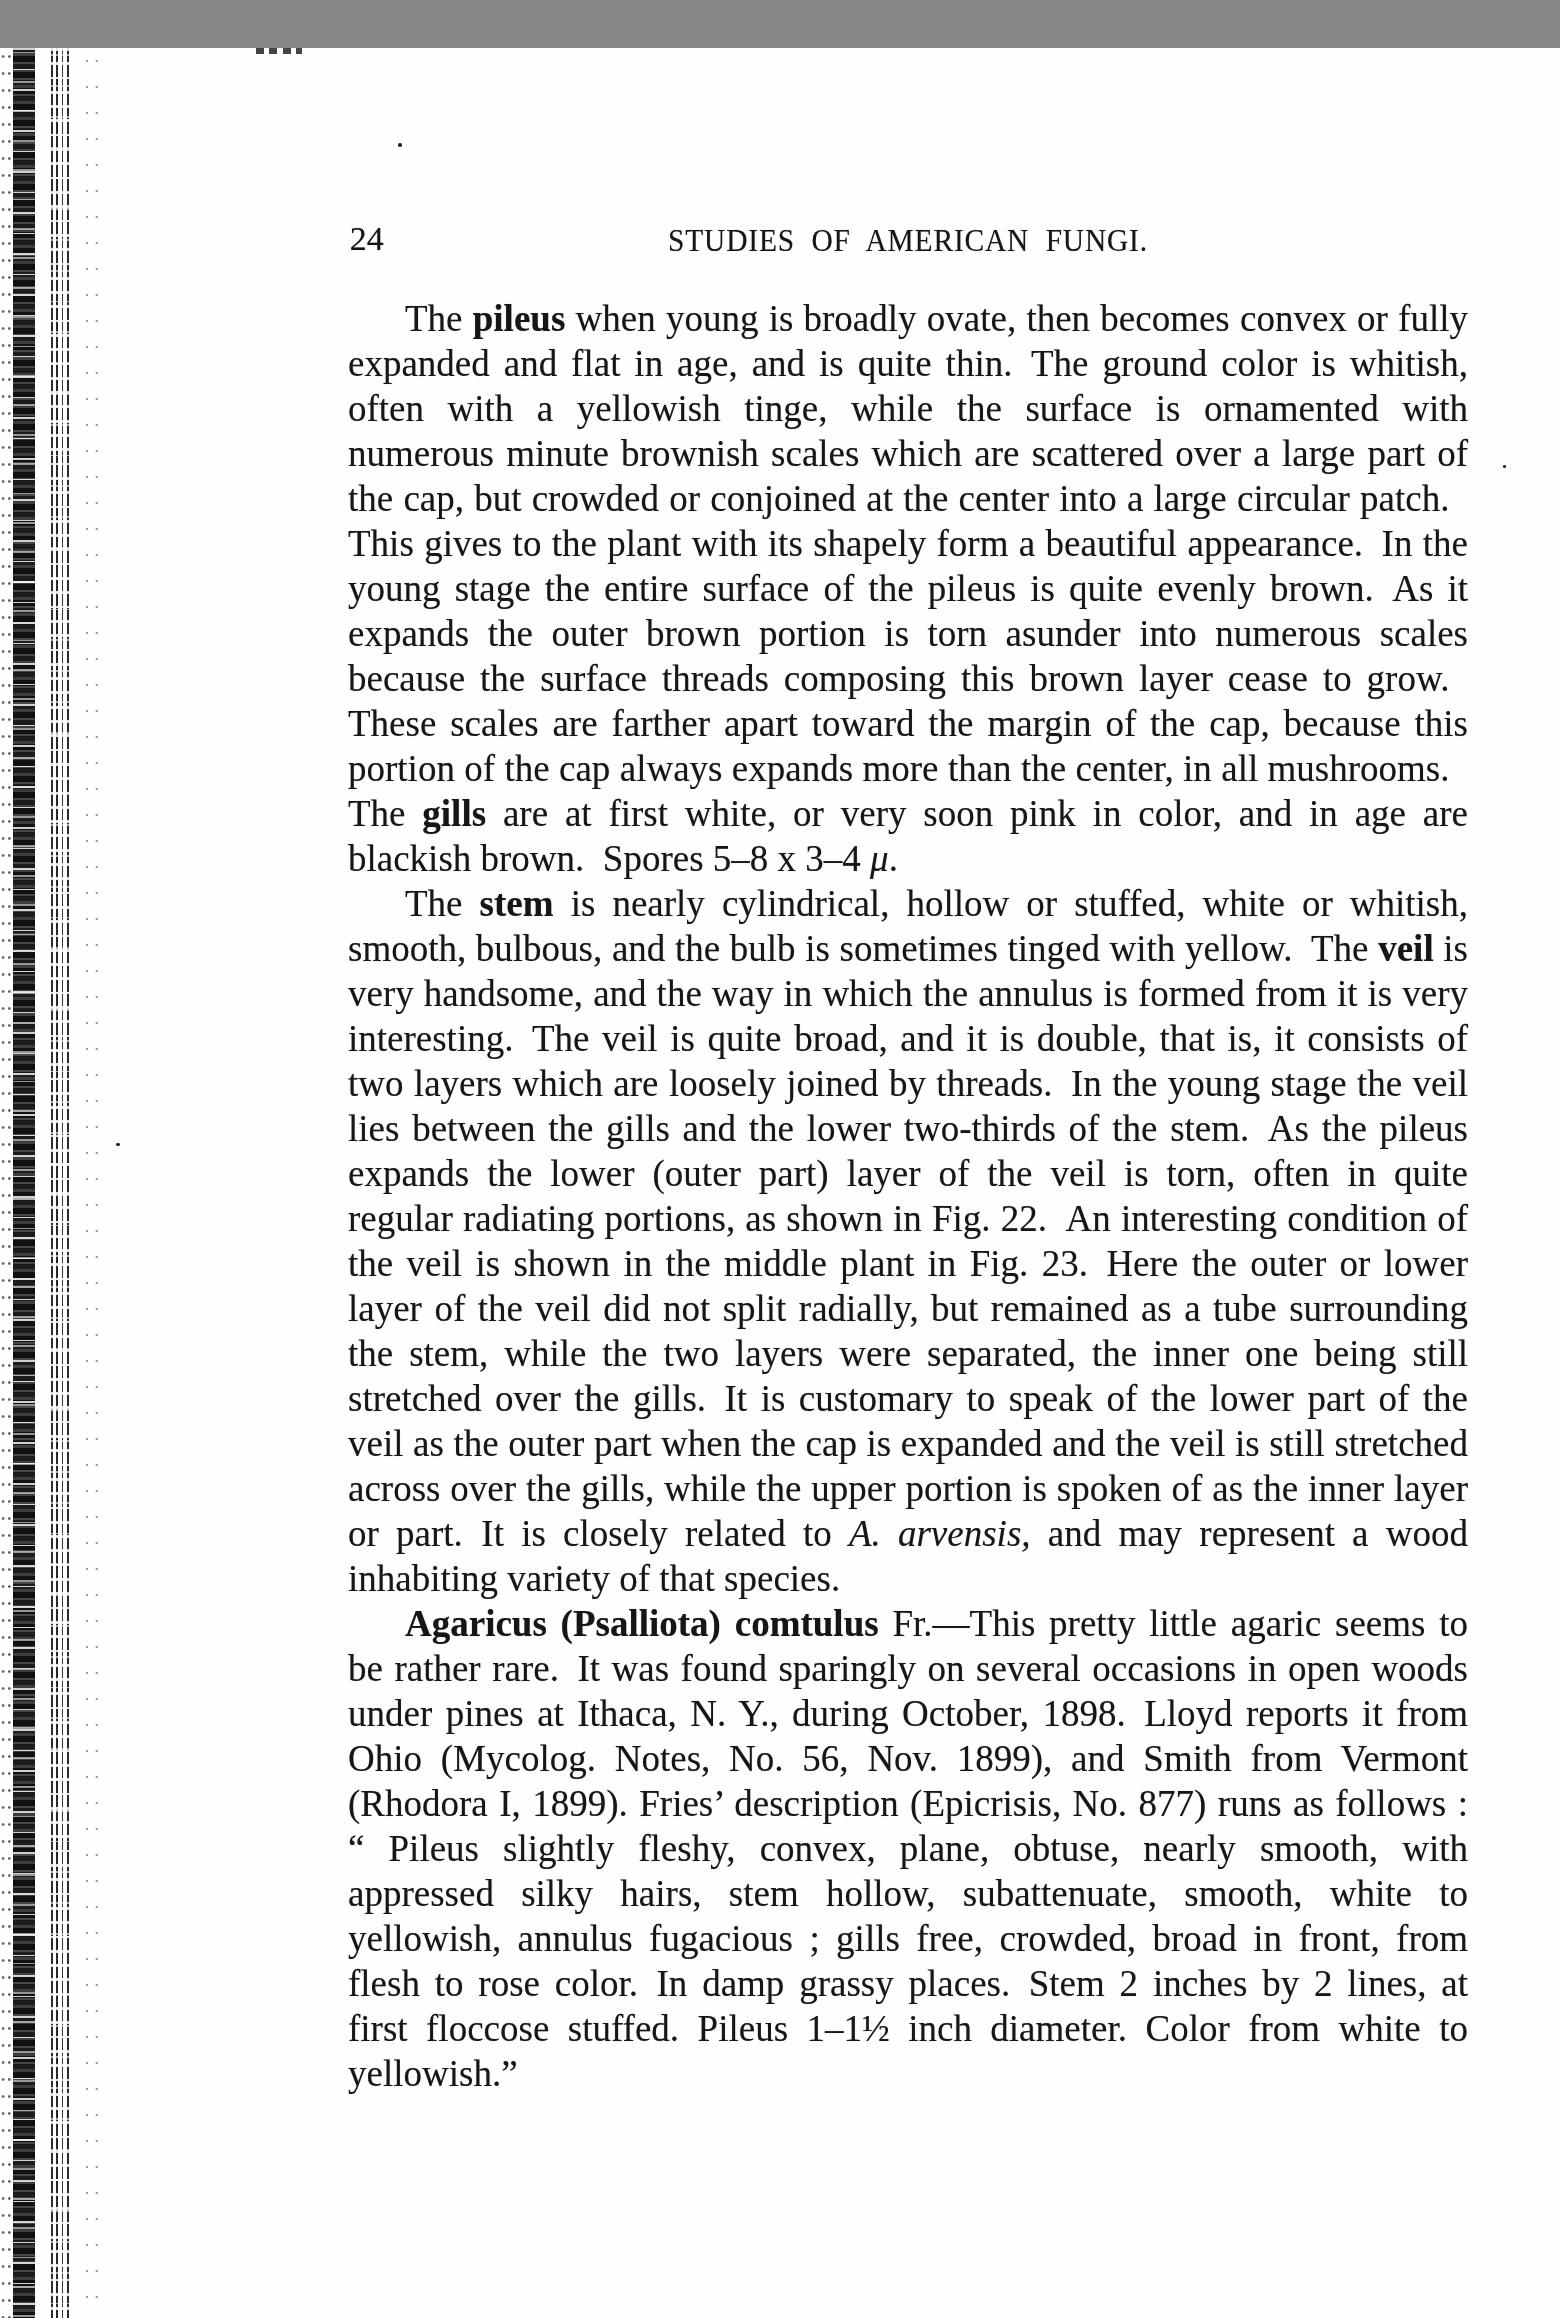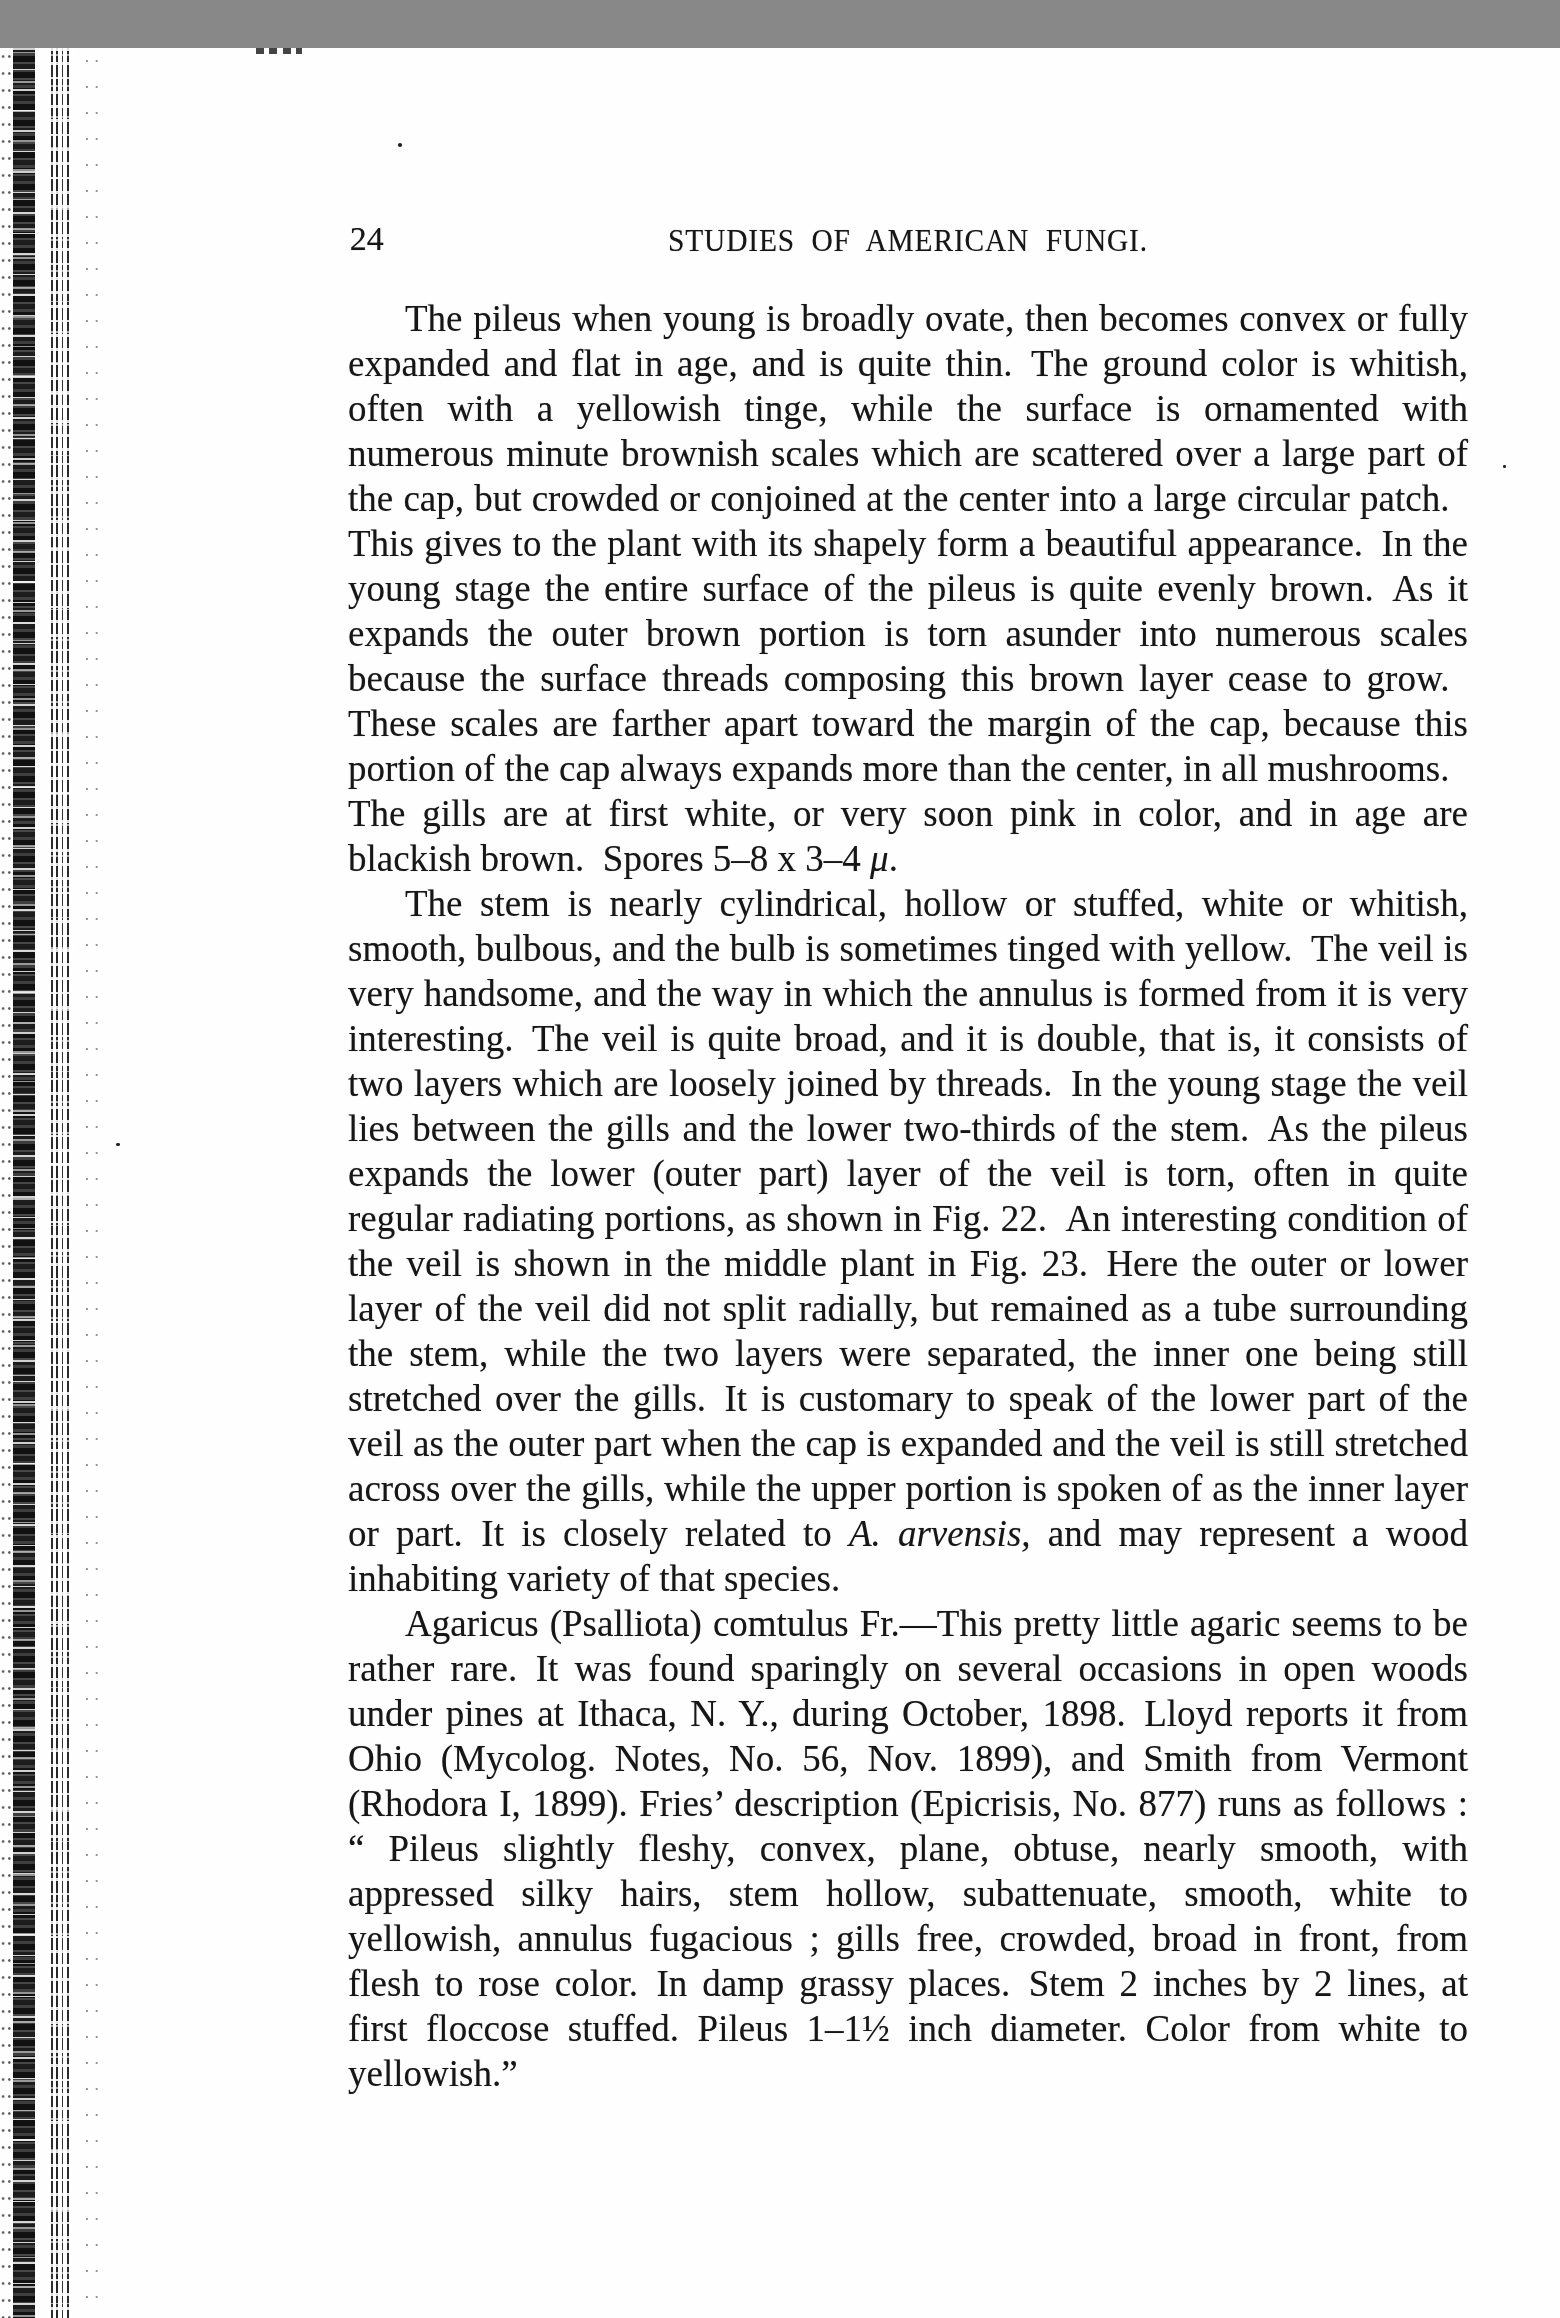--- a/index.html
+++ b/index.html
@@ -78,21 +78,21 @@
     text-shadow:0 0 0.9px rgba(0,0,0,.45);
   }
   
   .body-text{
     position:absolute;left:348px;top:248px;width:1120px;
     font-size:37px;line-height:45px;
     text-align:justify;
     text-shadow:0 0 0.9px rgba(0,0,0,.4);
   }
   .para{margin:0;text-indent:57px;}
-  .seg.bold{font-weight:400;}
+  .seg.bold{font-weight:700;}
   .seg.italic{font-style:italic;}
 </style>
 </head>
 <body>
 
 <div class="page">
 
   <div class="edge edge-dots-left"></div>
   <div class="edge edge-dense"></div>
   <div class="edge edge-dashes"></div>

